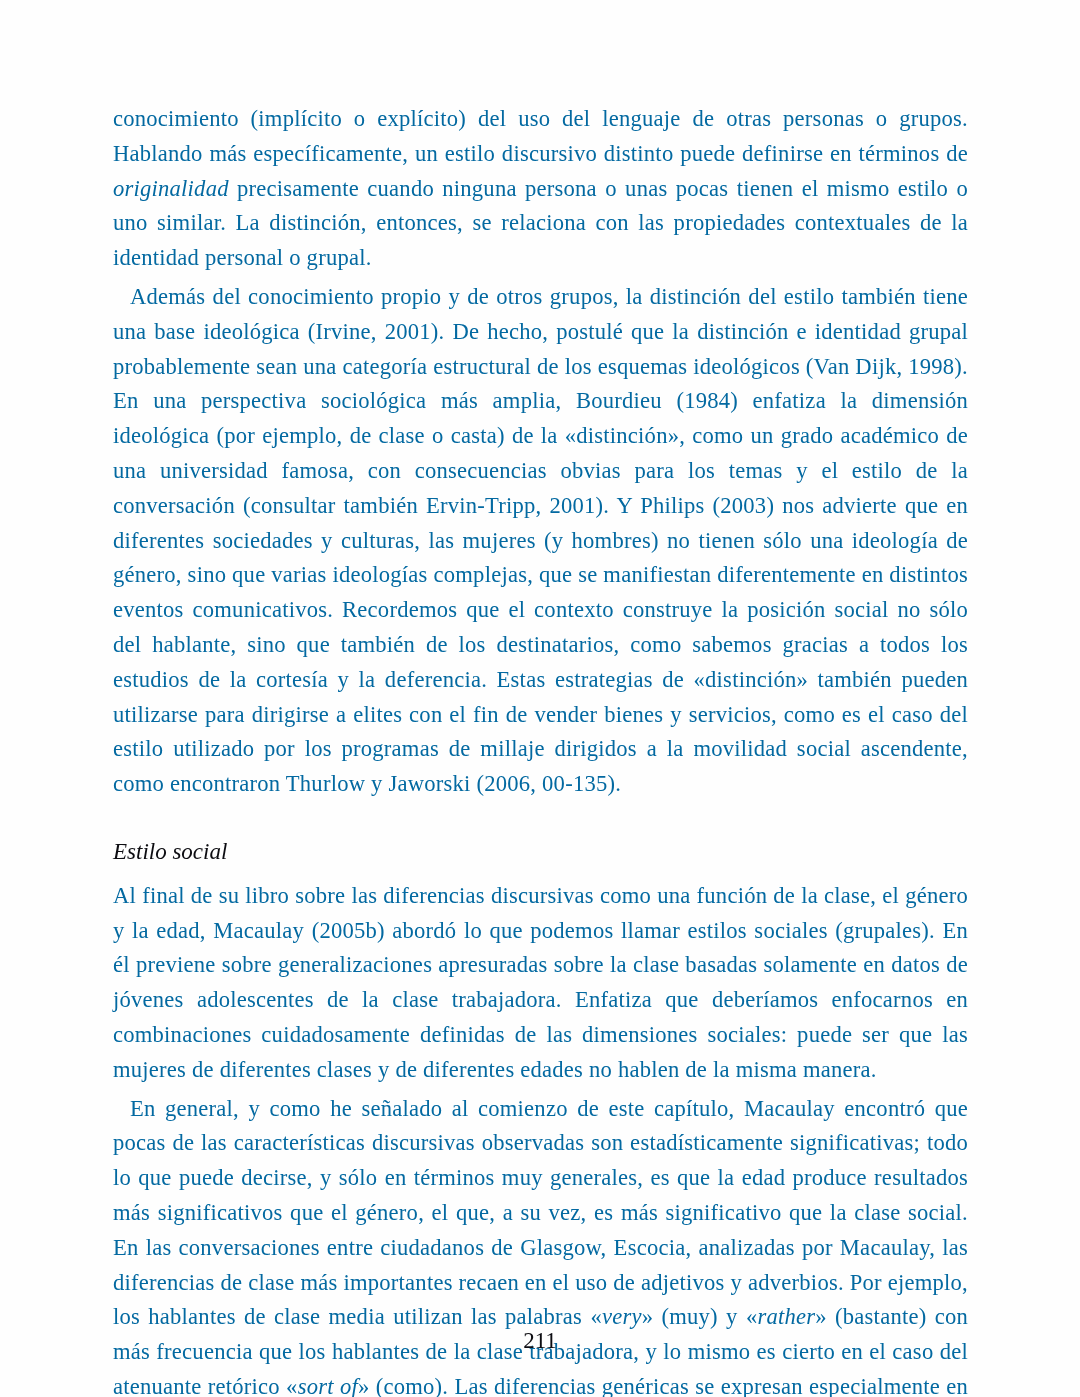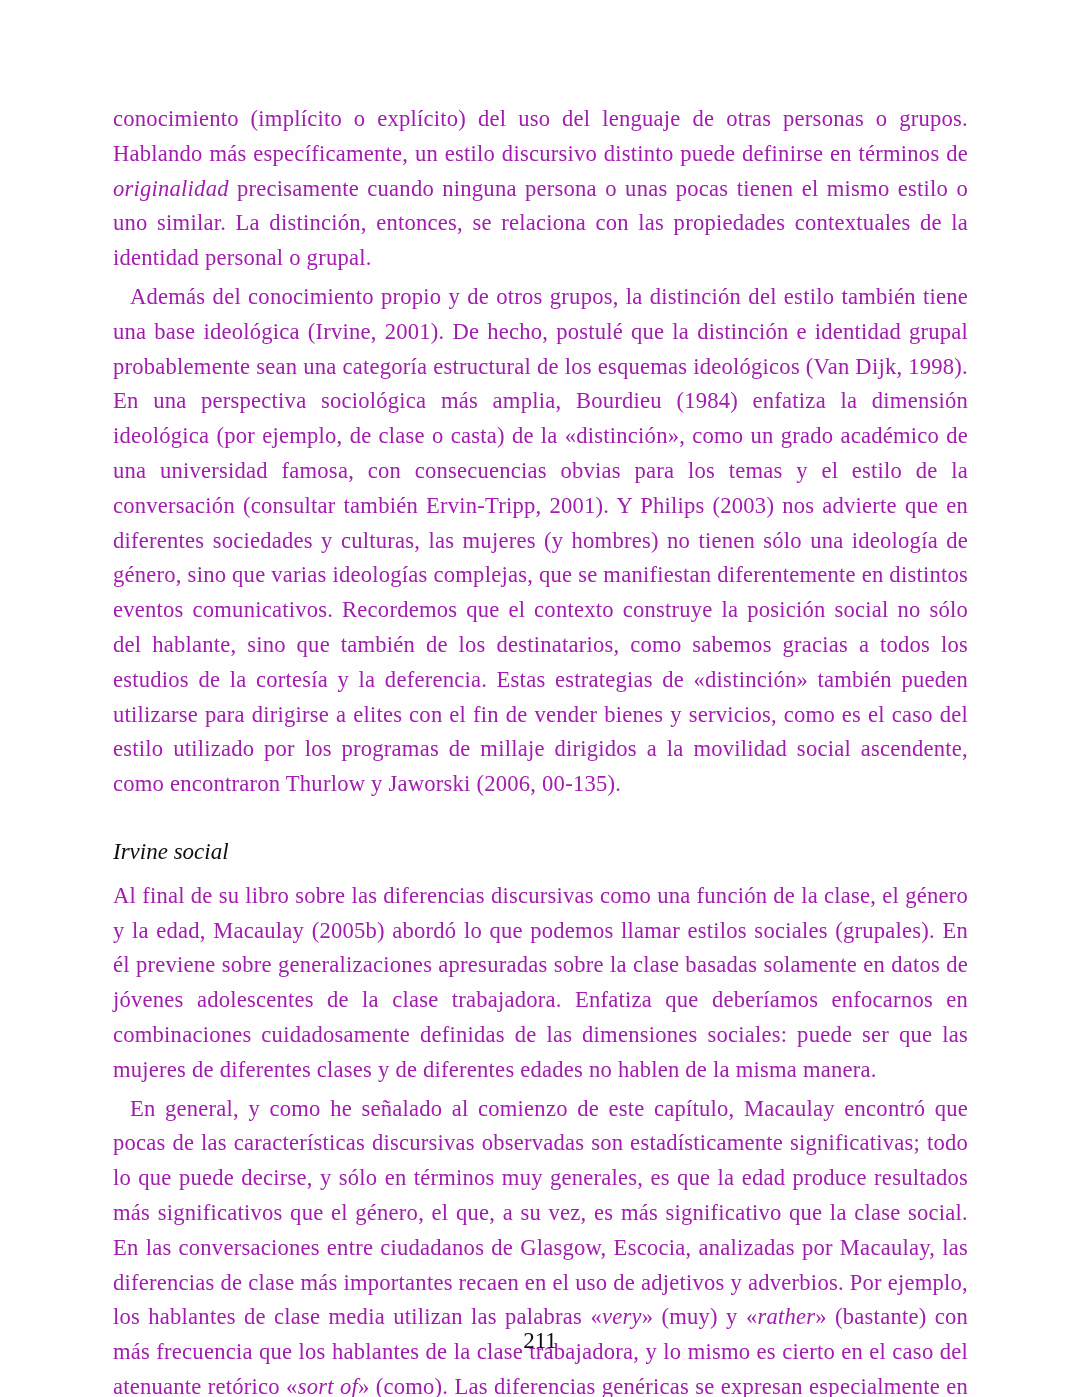--- a/index.html
+++ b/index.html
@@ -20,21 +20,21 @@
   .content {
     position: absolute;
     left: 113px;
     top: 102px;
     width: 855px;
   }
   .para {
     font-family: "Liberation Serif", "DejaVu Serif", serif;
     font-size: 22.6px;
     line-height: 34.8px;
-    color: #a21caf;
+    color: #0369a1;
     text-align: justify;
     text-justify: inter-word;
     margin: 0;
     hyphens: none;
     -webkit-hyphens: none;
     letter-spacing: 0.01em;
   }
   .para.indent {
     text-indent: 17px;
   }
@@ -73,21 +73,21 @@
 <div class="page">
 
   <div class="content">
 
     <p class="para">conocimiento (implícito o explícito) del uso del lenguaje de otras personas o grupos. Hablando más específicamente, un estilo discursivo distinto puede definirse en términos de <em class="it">originalidad</em> precisamente cuando ninguna persona o unas pocas tienen el mismo estilo o uno similar. La distinción, entonces, se relaciona con las propiedades contextuales de la identidad personal o grupal.</p>
 
     <p class="para indent">Además del conocimiento propio y de otros grupos, la distinción del estilo también tiene una base ideológica (Irvine, 2001). De hecho, postulé que la distinción e identidad grupal probablemente sean una categoría estructural de los esquemas ideológicos (Van Dijk, 1998). En una perspectiva sociológica más amplia, Bourdieu (1984) enfatiza la dimensión ideológica (por ejemplo, de clase o casta) de la «distinción», como un grado académico de una universidad famosa, con consecuencias obvias para los temas y el estilo de la conversación (consultar también Ervin-Tripp, 2001). Y Philips (2003) nos advierte que en diferentes sociedades y culturas, las mujeres (y hombres) no tienen sólo una ideología de género, sino que varias ideologías complejas, que se manifiestan diferentemente en distintos eventos comunicativos. Recordemos que el contexto construye la posición social no sólo del hablante, sino que también de los destinatarios, como sabemos gracias a todos los estudios de la cortesía y la deferencia. Estas estrategias de «distinción» también pueden utilizarse para dirigirse a elites con el fin de vender bienes y servicios, como es el caso del estilo utilizado por los programas de millaje dirigidos a la movilidad social ascendente, como encontraron Thurlow y Jaworski (2006, 00-135).</p>
 
     <div class="spacer-before-heading"></div>
 
-    <h2 class="section-heading">Irvine social</h2>
+    <h2 class="section-heading">Estilo social</h2>
 
     <div class="spacer-after-heading"></div>
 
     <p class="para">Al final de su libro sobre las diferencias discursivas como una función de la clase, el género y la edad, Macaulay (2005b) abordó lo que podemos llamar estilos sociales (grupales). En él previene sobre generalizaciones apresuradas sobre la clase basadas solamente en datos de jóvenes adolescentes de la clase trabajadora. Enfatiza que deberíamos enfocarnos en combinaciones cuidadosamente definidas de las dimensiones sociales: puede ser que las mujeres de diferentes clases y de diferentes edades no hablen de la misma manera.</p>
 
     <p class="para indent">En general, y como he señalado al comienzo de este capítulo, Macaulay encontró que pocas de las características discursivas observadas son estadísticamente significativas; todo lo que puede decirse, y sólo en términos muy generales, es que la edad produce resultados más significativos que el género, el que, a su vez, es más significativo que la clase social. En las conversaciones entre ciudadanos de Glasgow, Escocia, analizadas por Macaulay, las diferencias de clase más importantes recaen en el uso de adjetivos y adverbios. Por ejemplo, los hablantes de clase media utilizan las palabras «<em class="it">very</em>» (muy) y «<em class="it">rather</em>» (bastante) con más frecuencia que los hablantes de la clase trabajadora, y lo mismo es cierto en el caso del atenuante retórico «<em class="it">sort of</em>» (como). Las diferencias genéricas se expresan especialmente en el uso más frecuente de las mujeres de palabras específicas como los conectores «» (y), «» (pero), «» (por eso) y «» (porque), y los pronombres «» (yo) y «» (ella), obviamente porque ellas en general</p>
 
   </div>
 
   <div class="folio">211</div>

